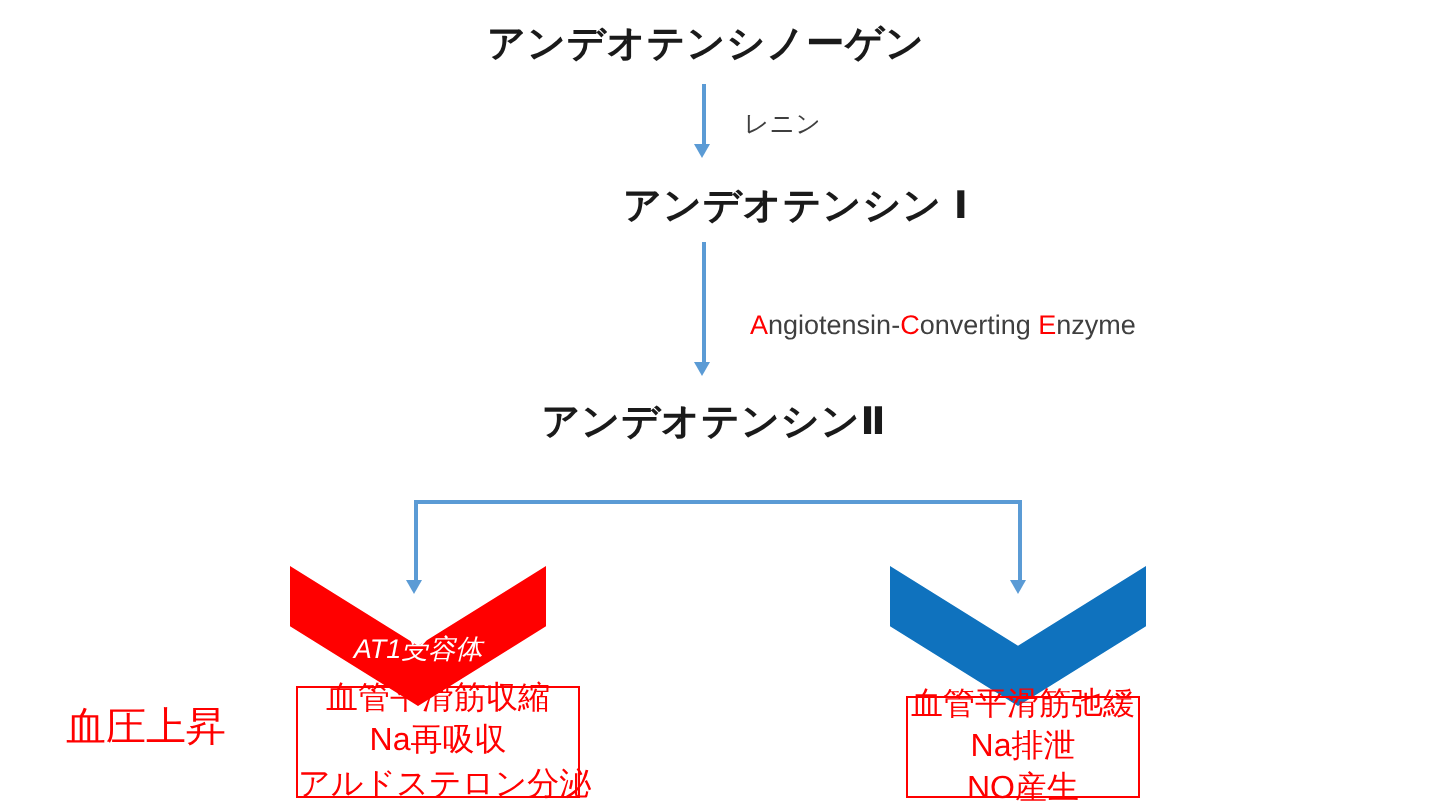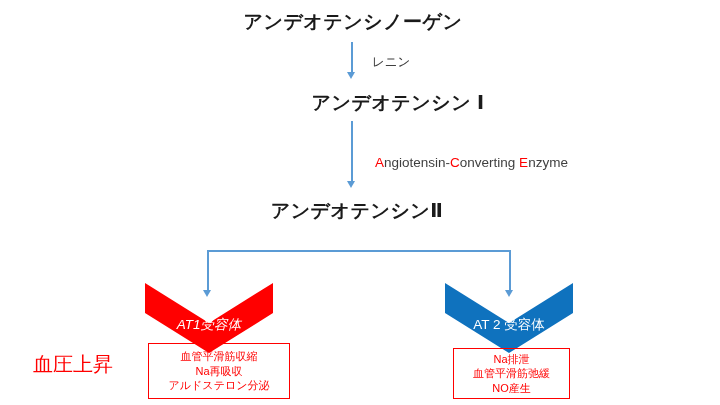--- a/index.html
+++ b/index.html
@@ -36,21 +36,21 @@
   }
   .chevron.red{background:var(--red);}
   .chevron.blue{background:var(--chevron-blue);}
   .chevron-label{
     position:absolute;top:33px;left:0;width:100%;text-align:center;
     color:#ffffff;font-size:13.5px;white-space:nowrap;
   }
   .effects-box{
     border:1.5px solid var(--red);color:var(--red);
     display:flex;flex-direction:column;justify-content:center;
-    text-align:center;font-size:11px;line-height:1.32;white-space:nowrap;
+    text-align:center;font-size:16px;line-height:1.32;white-space:nowrap;
   }
   .outcome{font-size:20px;font-weight:400;white-space:nowrap;line-height:1.15;}
   .outcome.red{color:var(--red);}
   .outcome.blue{color:var(--outcome-blue);}
 </style>
 </head>
 <body>
 
 <div class="stage">
 
@@ -74,30 +74,29 @@
   <div class="abs vline" style="left:509px;top:250px;height:41px;"></div>
   <div class="abs arrowhead-down" style="left:505px;top:290px;"></div>
 
   <div class="abs" style="left:145px;top:283px;width:128px;height:70px;font-style:italic;">
     <div class="chevron red"></div>
     <div class="chevron-label">AT1受容体</div>
   </div>
 
   <div class="abs" style="left:445px;top:283px;width:128px;height:70px;">
     <div class="chevron blue"></div>
-    <div class="chevron-label">AT 2 受容体</div>
   </div>
 
   <div class="abs effects-box" style="left:148px;top:343px;width:140px;height:54px;">
     <div>血管平滑筋収縮</div>
     <div>Na再吸収</div>
     <div>アルドステロン分泌</div>
   </div>
 
   <div class="abs effects-box" style="left:453px;top:348px;width:115px;height:49px;">
+    <div>血管平滑筋弛緩</div>
     <div>Na排泄</div>
-    <div>血管平滑筋弛緩</div>
     <div>NO産生</div>
   </div>
 
   <div class="abs outcome red" style="left:33px;top:353px;">血圧上昇</div>
 
 </div>
 
 </body></html>

